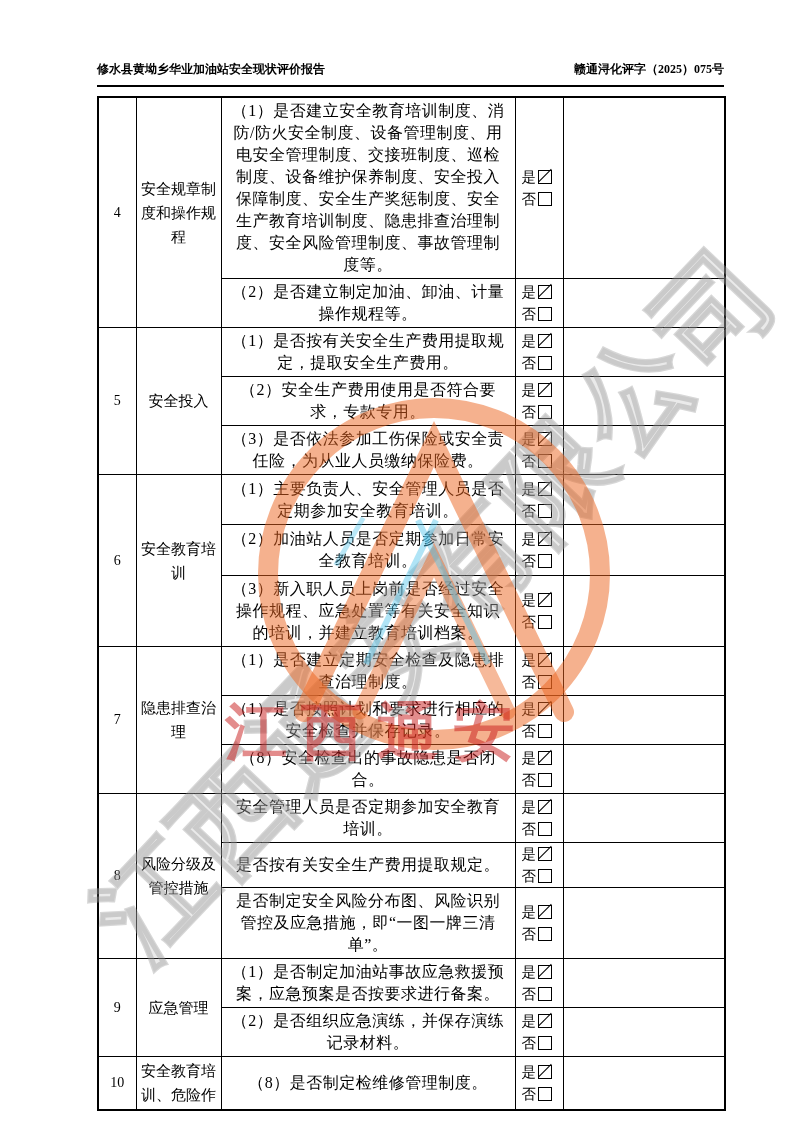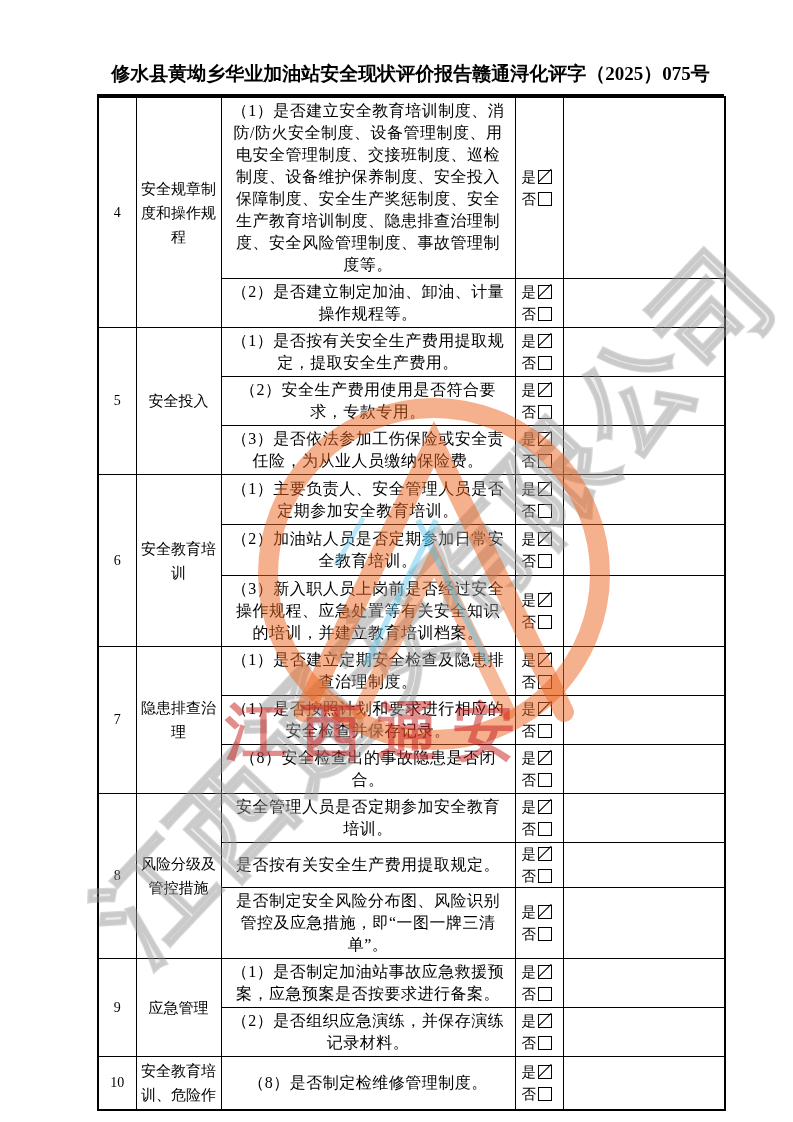--- a/index.html
+++ b/index.html
@@ -1,20 +1,20 @@
 <!DOCTYPE html>
 <html><head>
 <meta charset="utf-8">
 <style>
   html,body{margin:0;padding:0;background:#ffffff;}
   .page{position:relative;width:793px;height:1122px;margin:0 auto;background:#fff;overflow:hidden;
         font-family:"Liberation Serif","DejaVu Serif",serif;color:#000;}
   
-  .hdr{position:absolute;left:97px;top:61px;width:627px;display:flex;justify-content:center;
-       align-items:flex-end;font-size:19px;font-weight:bold;padding-bottom:7px;border-bottom:2px solid #000;}
+  .hdr{position:absolute;left:97px;top:61px;width:627px;display:flex;justify-content:space-between;
+       align-items:flex-end;font-size:12px;font-weight:bold;padding-bottom:7px;border-bottom:2px solid #000;}
   
   table.audit{position:absolute;left:97px;top:96px;width:627px;border-collapse:collapse;table-layout:fixed;
               border:2.5px solid #000;}
   table.audit td{border:1px solid #000;vertical-align:middle;overflow:hidden;}
   td.num{text-align:center;font-size:14px;}
   td.cat{text-align:center;font-size:15px;line-height:24px;padding:2px 4px;}
   td.desc{text-align:center;font-size:16px;line-height:22px;letter-spacing:0.5px;padding:2px 9px;}
   td.chk{font-size:14.5px;line-height:22px;padding:0 0 0 6px;}
   td.rem{background:#fff;}
   .chk-line{white-space:nowrap;}

